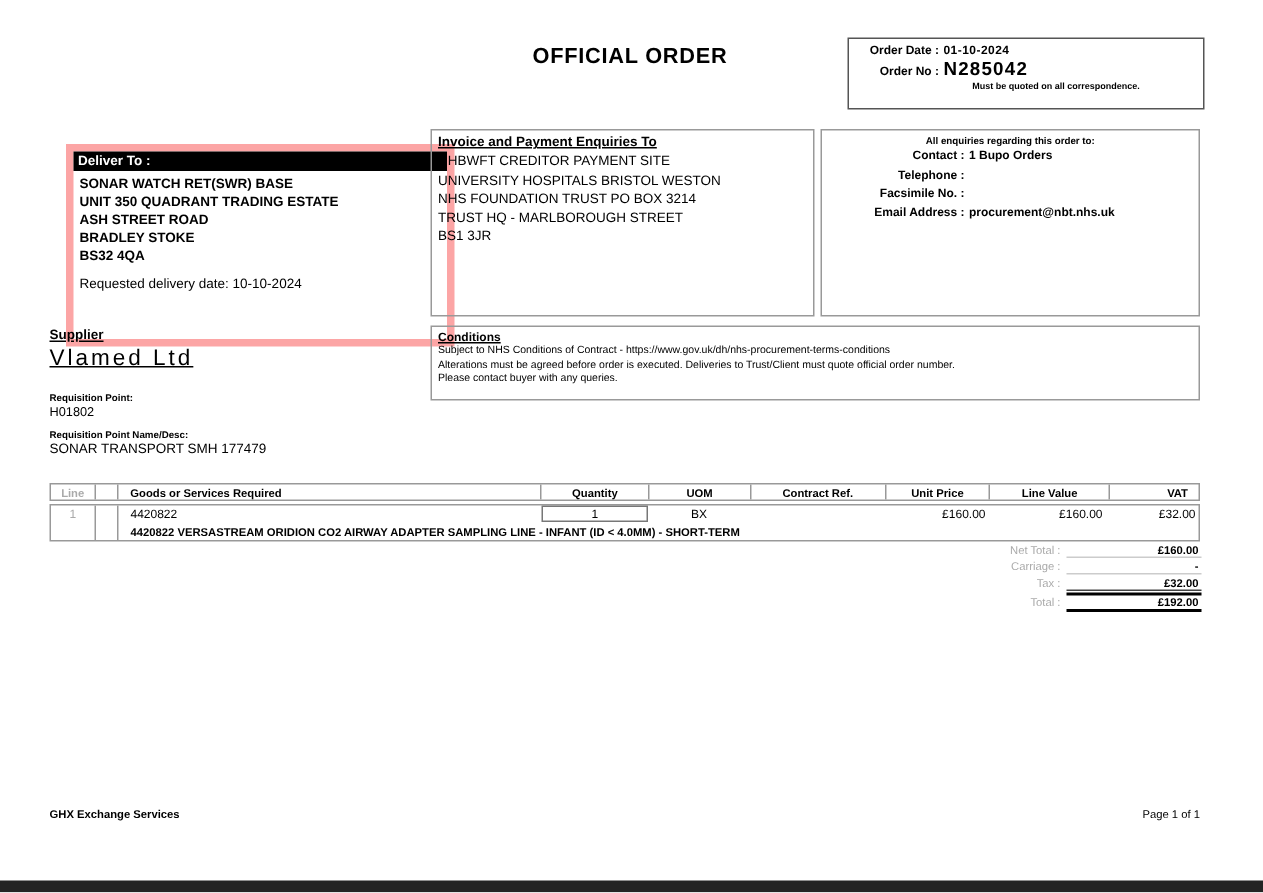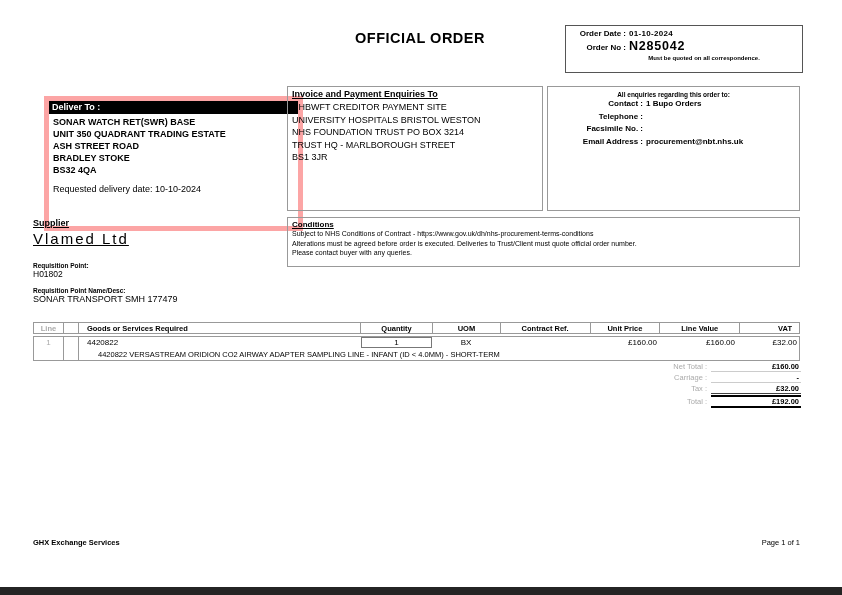--- a/index.html
+++ b/index.html
@@ -70,21 +70,21 @@
   .t-row { left:33px; top:336px; width:767px; height:25px; border:1px solid #999; box-sizing:border-box; font-size:8px; }
   .tr-line { position:absolute; left:0; top:0; bottom:0; width:30px; border-right:1px solid #999; color:#aaa; text-align:center; padding-top:1px; box-sizing:border-box; }
   .tr-sp { position:absolute; left:30px; top:0; bottom:0; width:15px; border-right:1px solid #999; box-sizing:border-box; }
   .tr-code { position:absolute; left:53px; top:1px; }
   .tr-qtybox { position:absolute; left:327px; top:0px; width:71px; height:11px; border:1px solid #777; box-sizing:border-box; text-align:center; line-height:10px; }
   .tr-uom { position:absolute; left:398px; top:1px; width:68px; text-align:center; }
   .tr-cref { position:absolute; left:468px; top:1px; width:88px; text-align:center; }
   .tr-uprice { position:absolute; left:545px; top:1px; width:78px; text-align:right; }
   .tr-lval { position:absolute; left:623px; top:1px; width:78px; text-align:right; }
   .tr-vat { position:absolute; left:703px; top:1px; width:60px; text-align:right; }
-  .tr-desc { position:absolute; left:64px; top:13px; width:705px; font-size:7.5px; font-weight:normal; }
+  .tr-desc { position:absolute; left:53px; top:13px; width:705px; font-size:7.5px; font-weight:bold; }
 
   
   .totals { left:619px; top:362px; width:182px; }
   .tot-row { display:grid; grid-template-columns:92px 90px; align-items:baseline; height:11px; font-size:7.5px; }
   .tot-label { color:#aaa; text-align:right; padding-right:4px; white-space:nowrap; }
   .tot-value { font-weight:bold; text-align:right; padding-right:2px; border-bottom:1px solid #ccc; }
   .tot-row.r2 .tot-value { border-bottom:1px solid #444; }
   .tot-row.r3 .tot-value { border-top:2px solid #000; border-bottom:2px solid #000; }
 
   

